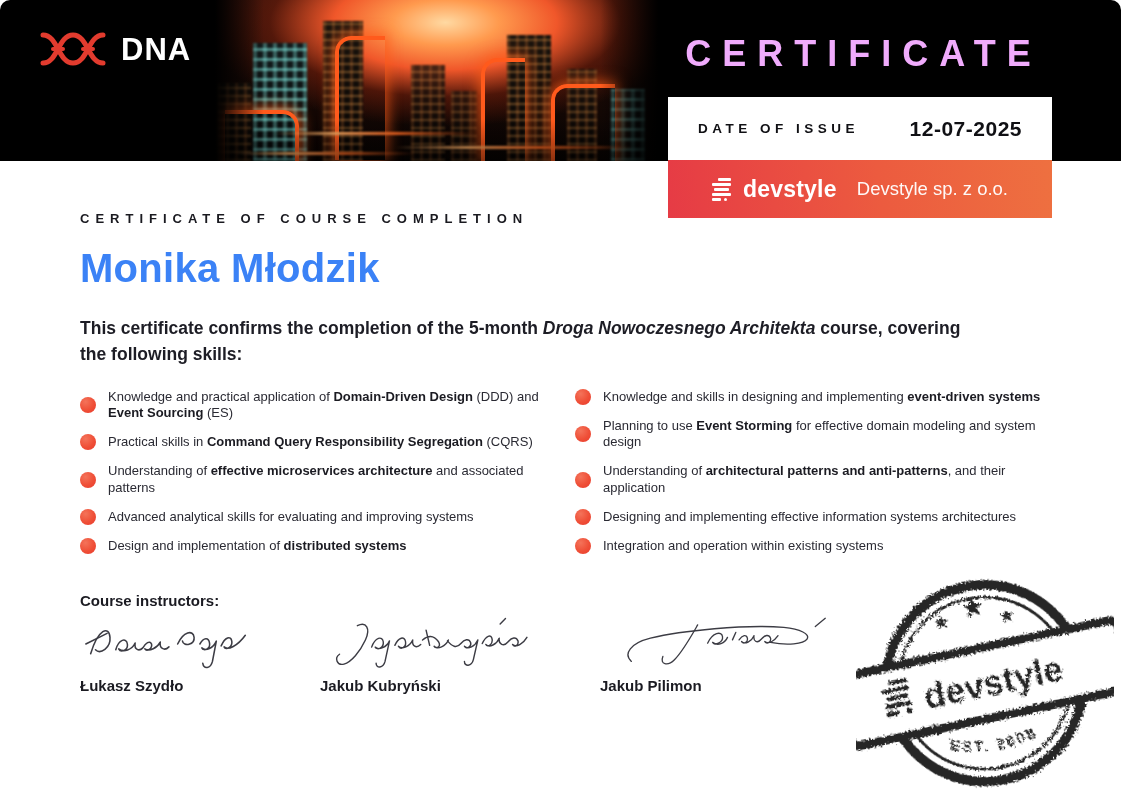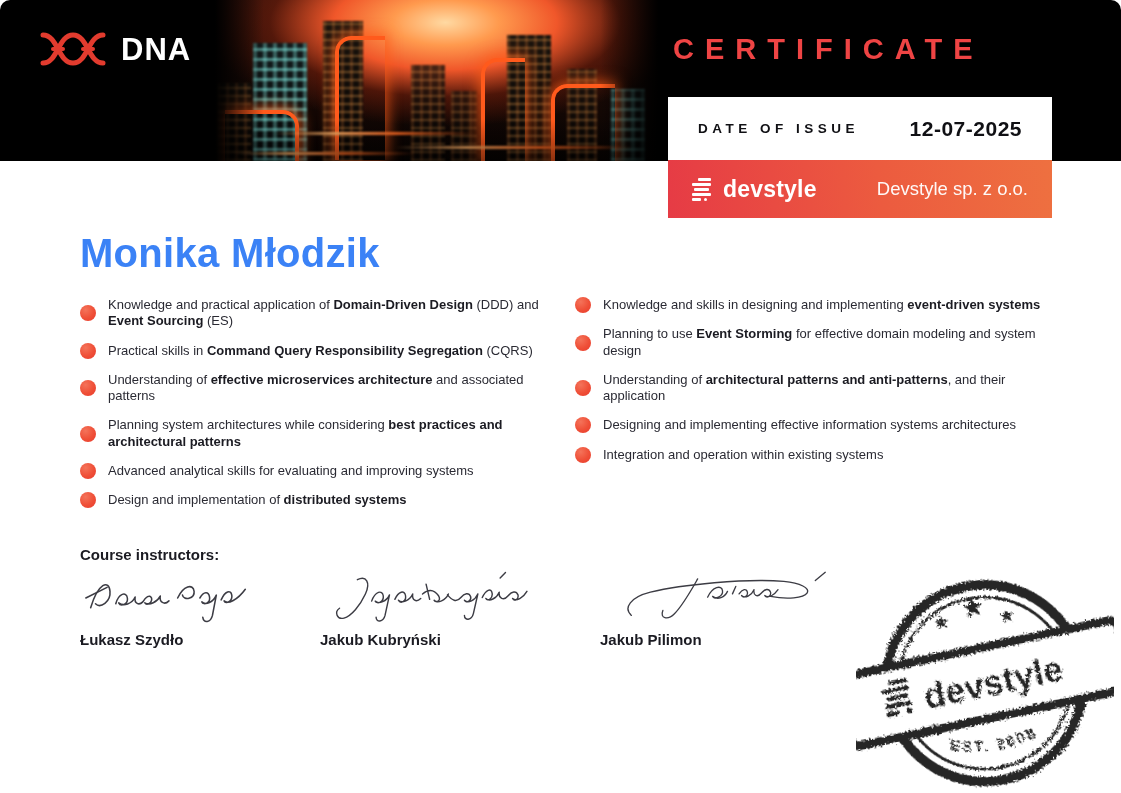--- a/index.html
+++ b/index.html
@@ -3,22 +3,22 @@
 <meta charset="utf-8">
 <style>
   html,body{margin:0;padding:0;background:#ffffff;}
   body{font-family:"Liberation Sans","DejaVu Sans",sans-serif;color:#23232b;}
   .page{position:relative;width:1121px;height:793px;background:#fff;overflow:hidden;border-radius:10px;}
 
   
   .header{position:absolute;left:0;top:0;width:1121px;height:161px;background:#000;}
   .brand{position:absolute;left:38px;top:30px;display:flex;align-items:center;gap:13px;}
   .brand-text{color:#fff;font-size:31px;font-weight:800;letter-spacing:1px;line-height:1;}
-  .cert-title{position:absolute;left:662px;top:33px;width:392px;text-align:left;color:#ef4444;
-    font-size:29px;font-weight:700;letter-spacing:11px;text-indent:11px;}
+  .cert-title{position:absolute;left:662px;top:33px;width:392px;text-align:center;color:#f0abfc;
+    font-size:36px;font-weight:700;letter-spacing:11px;text-indent:11px;}
 
   
   .city{position:absolute;left:215px;top:0;width:443px;height:161px;overflow:hidden;background:#0a0402;}
   .city-sky{position:absolute;inset:0;
     background:
       radial-gradient(60% 70% at 52% 14%, #ffd9a2 0%, #ff9a4e 20%, #f0572a 42%, rgba(122,32,12,.55) 66%, rgba(0,0,0,0) 92%),
       linear-gradient(180deg,#2a100a 0%,#180905 55%,#070302 100%);}
   .bld{position:absolute;bottom:0;filter:blur(1.2px);background:linear-gradient(180deg,#17130f,#050303);}
   .win-warm{background-image:repeating-linear-gradient(0deg,rgba(255,170,80,.35) 0 2px,transparent 2px 8px),
     repeating-linear-gradient(90deg,rgba(255,140,60,.22) 0 3px,transparent 3px 9px),linear-gradient(180deg,#1a140e,#070403);}
@@ -32,21 +32,21 @@
     background:linear-gradient(90deg,#000 0%,rgba(0,0,0,0) 11%,rgba(0,0,0,0) 87%,#000 100%),
                linear-gradient(0deg,rgba(0,0,0,.45) 0%,rgba(0,0,0,0) 26%);}
 
   
   .issue-box{position:absolute;left:668px;top:97px;width:384px;height:63px;background:#fff;
     display:flex;align-items:center;justify-content:space-between;padding:1px 30px;box-sizing:border-box;}
   .issue-label{font-size:13.5px;font-weight:700;letter-spacing:4.5px;color:#101014;}
   .issue-date{font-size:21px;font-weight:600;color:#101014;letter-spacing:.5px;}
   .company-box{position:absolute;left:668px;top:160px;width:384px;height:58px;
     background:linear-gradient(83deg,#e63b45 0%,#ec5b3f 55%,#ee7040 100%);
-    display:flex;align-items:center;justify-content:space-between;padding:0 24px;box-sizing:border-box;color:#fff;}
+    display:flex;align-items:center;justify-content:space-between;padding:0 44px;box-sizing:border-box;color:#fff;}
   .company-logo{display:flex;align-items:center;gap:9px;}
   .company-logo-text{font-size:23px;font-weight:700;letter-spacing:.2px;}
   .company-name{font-size:18.5px;font-weight:400;opacity:.96;}
 
   
   .ds-icon{display:flex;flex-direction:column;align-items:flex-start;gap:2px;width:22px;}
   .ds-icon i{display:block;height:3px;border-radius:1px;background:#fff;}
   .ds-icon .b1{width:13px;margin-left:6px;}
   .ds-icon .b2{width:19px;}
   .ds-icon .b3{width:15px;margin-left:2px;}
@@ -137,40 +137,40 @@
             <i class="b5"></i>
             <i class="dot"></i>
           </span>
       </span>
       <span class="company-logo-text">devstyle</span>
     </span>
     <span class="company-name">Devstyle sp. z o.o.</span>
   </div>
 
   <div class="content">
+    <div class="eyebrow">CERTIFICATE OF COURSE COMPLETION</div>
     <div class="recipient">Monika Młodzik</div>
 
+    <div class="desc">
+      <span>This certificate confirms the completion of the 5-month </span><em>Droga Nowoczesnego Architekta</em><span> course, covering the following skills:</span>
+    </div>
 
     <div class="skills-wrap">
       <ul class="skills">
           <li>
             <span class="dot"></span>
             <span><span>Knowledge and practical application of </span><b>Domain-Driven Design</b><span> (DDD) and </span><b>Event Sourcing</b><span> (ES)</span></span>
           </li>
           <li>
             <span class="dot"></span>
             <span><span>Practical skills in </span><b>Command Query Responsibility Segregation</b><span> (CQRS)</span></span>
           </li>
           <li>
             <span class="dot"></span>
             <span><span>Understanding of </span><b>effective microservices architecture</b><span> and associated patterns</span></span>
-          </li>
-          <li>
-            <span class="dot"></span>
-            <span><span>Planning system architectures while considering </span><b>best practices and architectural patterns</b></span>
           </li>
           <li>
             <span class="dot"></span>
             <span><span>Advanced analytical skills for evaluating and improving systems</span></span>
           </li>
           <li>
             <span class="dot"></span>
             <span><span>Design and implementation of </span><b>distributed systems</b></span>
           </li>
         </ul>

